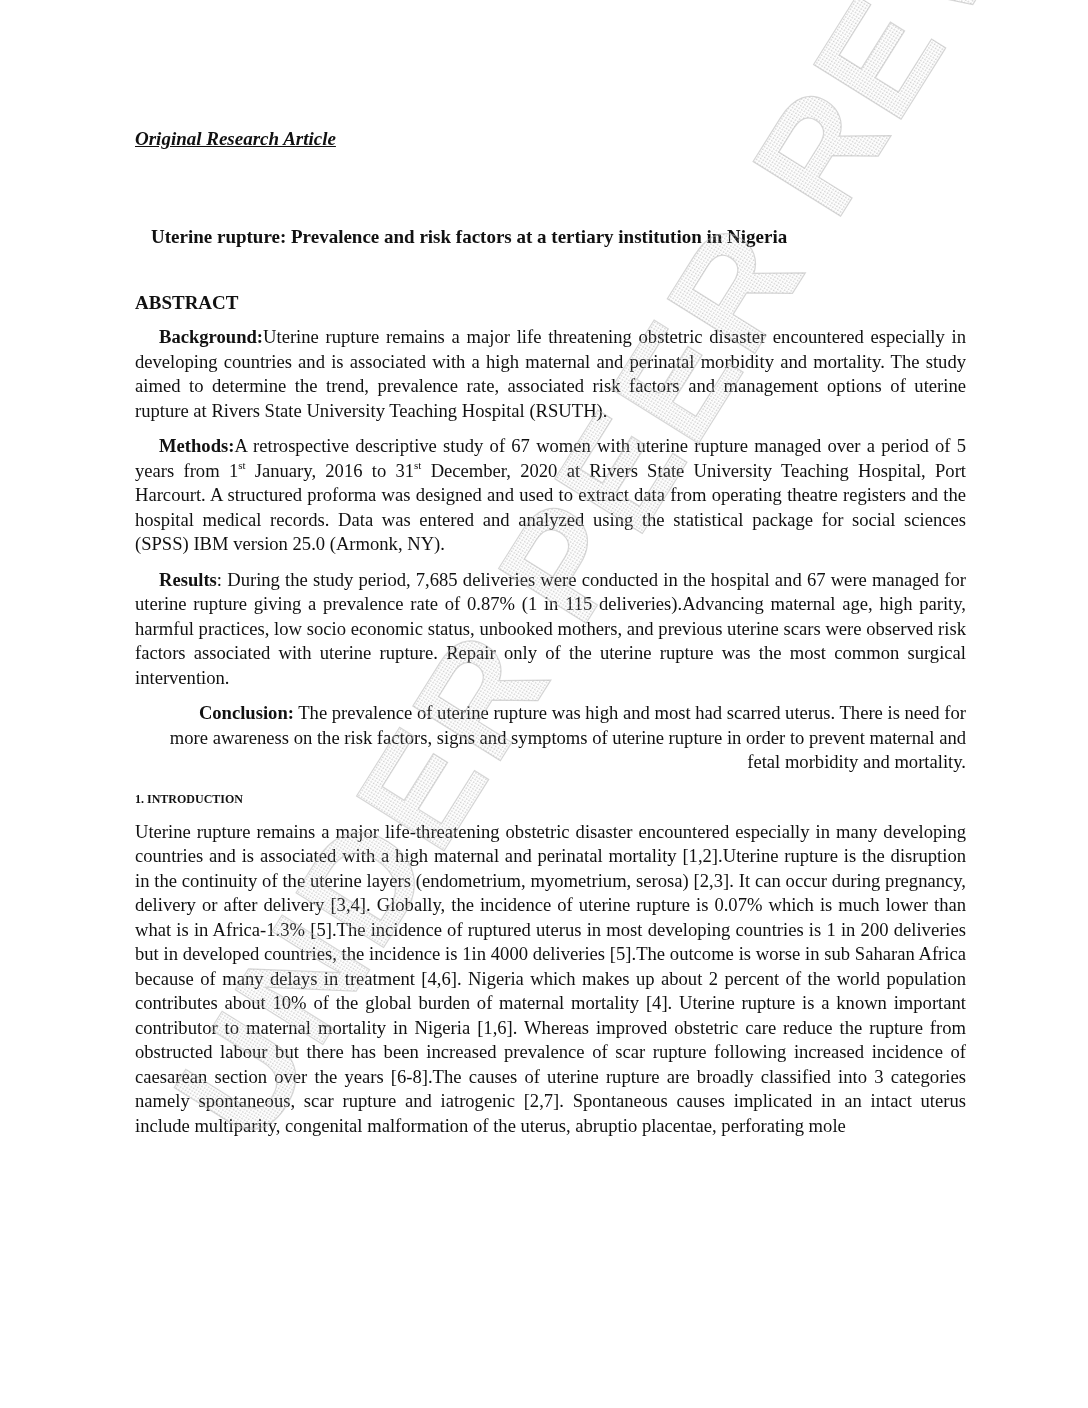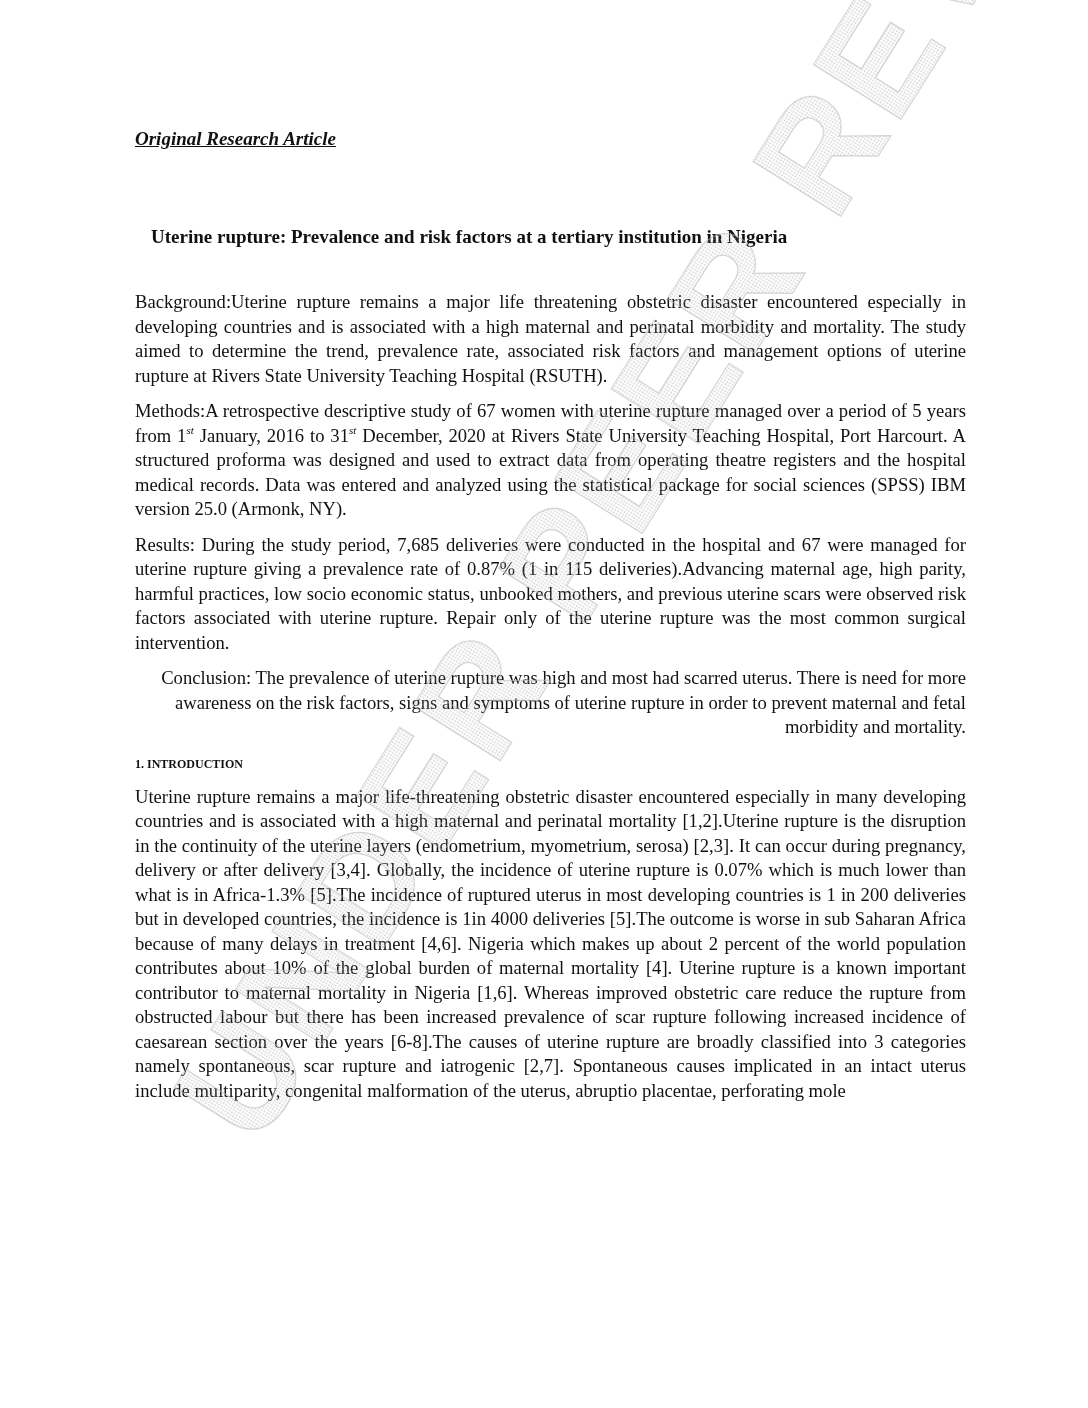--- a/index.html
+++ b/index.html
@@ -17,39 +17,40 @@
   .title {
     position: absolute; left: 128px; top: 210px;
     font-size: 19px; font-weight: bold; margin: 16px; white-space: nowrap;
   }
   .content {
     position: absolute; left: 128px; top: 290px; width: 831px;
     font-size: 18.6px; line-height: 24.5px;
   }
   .abstract-heading { font-size: 19px; font-weight: bold; margin: 0 0 9px 0; line-height: 26px; }
   .para { margin: 0 0 11px 0; text-align: justify; }
-  .para .label { font-weight: normal; }
+  .para .label { font-weight: bold; margin-left: 24px; }
   .para.ragged { text-align: right; }
   .section-heading { font-size: 12px; font-weight: bold; margin: 0 0 8px 0; line-height: 26px; }
-  sup { font-size: 11px; line-height: 0; vertical-align: 8px; font-style: italic; }
+  sup { font-size: 11px; line-height: 0; vertical-align: 8px; }
   .watermark {
     position: absolute; left: 0; top: 0; width: 1088px; height: 1408px;
     pointer-events: none;
   }
 </style>
 </head>
 <body>
 
 <div class="page">
 
   <p class="article-type">Original Research Article</p>
 
   <h1 class="title">Uterine rupture: Prevalence and risk factors at a tertiary institution in Nigeria</h1>
 
   <div class="content">
+    <h2 class="abstract-heading">ABSTRACT</h2>
 
     <p class="para">
       <span class="label">Background:</span><span>Uterine rupture remains a major life threatening obstetric disaster encountered especially in developing countries and is associated with a high maternal and perinatal morbidity and mortality. The study aimed to determine the trend, prevalence rate, associated risk factors and management options of uterine rupture at Rivers State University Teaching Hospital (RSUTH).</span>
     </p>
 
     <p class="para">
       <span class="label">Methods:</span><span>A retrospective descriptive study of 67 women with uterine rupture managed over a period of 5 years from 1</span><sup>st</sup><span> January, 2016 to 31</span><sup>st</sup><span> December, 2020 at Rivers State University Teaching Hospital, Port Harcourt. A structured proforma was designed and used to extract data from operating theatre registers and the hospital medical records. Data was entered and analyzed using the statistical package for social sciences (SPSS) IBM version 25.0 (Armonk, NY).</span>
     </p>
 
     <p class="para">

